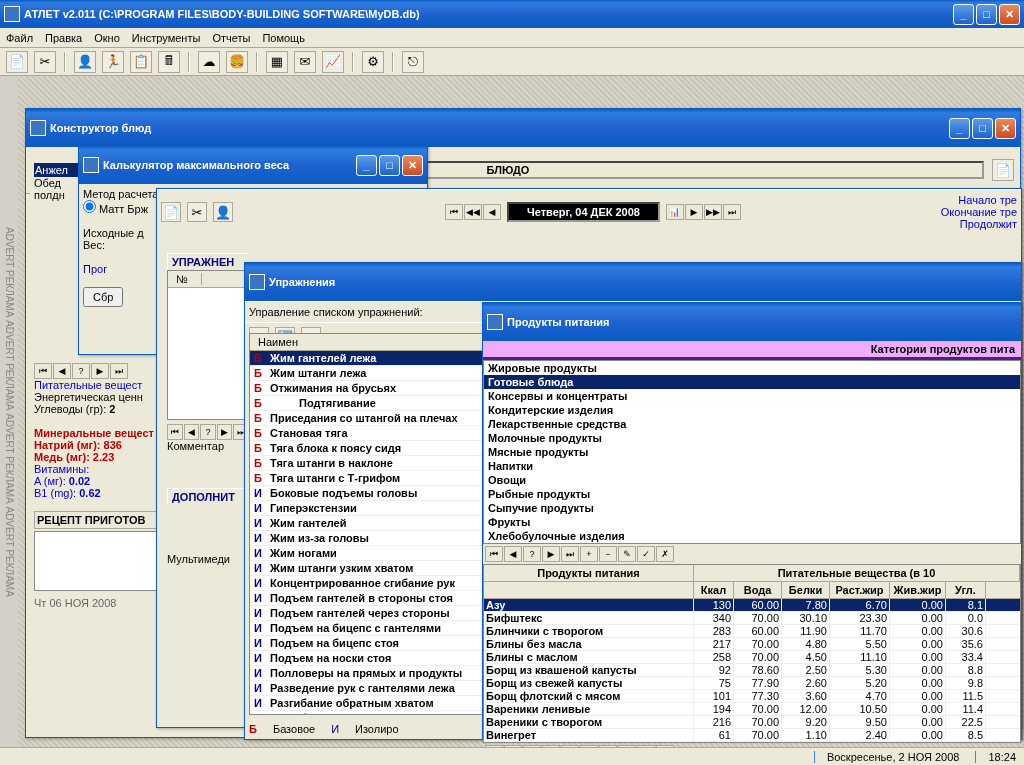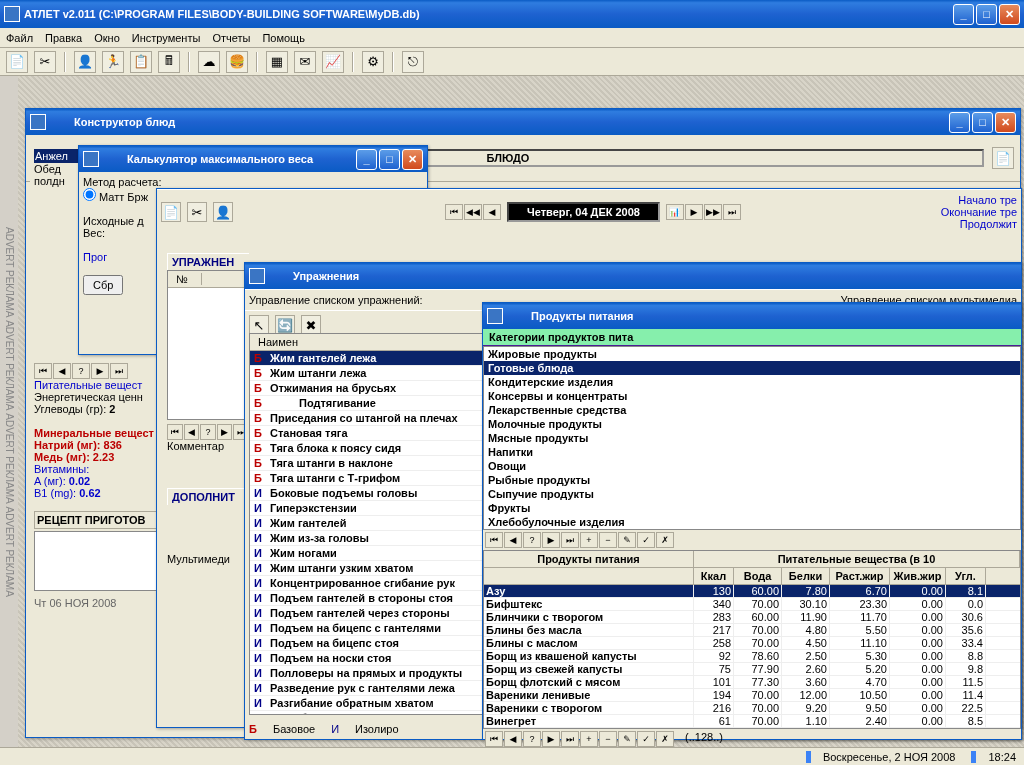--- a/index.html
+++ b/index.html
@@ -19,21 +19,21 @@
   
   .toolbar { background: #ece9d8; height: 28px; display: flex; align-items: center; padding: 0 6px; gap: 6px; border-bottom: 1px solid #aca899; }
   .tbtn { width: 22px; height: 22px; border: 1px solid #aca899; background: #f0eee0; display: flex; align-items: center; justify-content: center; cursor: pointer; font-size: 13px; }
   .tsep { width: 2px; height: 20px; border-left: 1px solid #aca899; border-right: 1px solid #fff; margin: 0 2px; }
   
   .bgarea { position: absolute; top: 76px; left: 0; right: 0; bottom: 18px; background: repeating-linear-gradient(45deg,#c8c4b8 0,#c8c4b8 2px,#d8d4c8 2px,#d8d4c8 4px); }
   
   .ad-rail { position: absolute; left: 0; top: 76px; bottom: 18px; width: 18px; background: #d4d0c8; writing-mode: vertical-rl; text-orientation: mixed; font-size: 10px; color: #888; display: flex; align-items: center; justify-content: center; }
   
   .window { position: absolute; background: #ece9d8; border: 1px solid #0a5bc4; box-shadow: 1px 1px 3px rgba(0,0,0,0.3); }
-  .window .titlebar { height: 26px; gap: 24px; }
+  .window .titlebar { height: 38px; }
   
   .panel { background: #ece9d8; padding: 4px; }
   .label { color: #000; white-space: nowrap; }
   .link { color: #0000cc; cursor: pointer; }
   .vallink { color: #b00; font-weight: bold; }
   
   .navbtns { display: flex; gap: 1px; }
   .navbtns button { width: 18px; height: 16px; font-size: 9px; background: #ece9d8; border: 1px solid #aca899; cursor: pointer; font-family: inherit; }
   
   .datebadge { background: #000; color: #fff; padding: 2px 18px; font-weight: bold; border: 2px inset #999; }
@@ -52,21 +52,21 @@
   
   .producttable { background: #fff; font-size: 11px; }
   .producttable .hdrrow { display: flex; background: #ece9d8; border-bottom: 1px solid #aca899; }
   .producttable .hdrrow span { border-right: 1px solid #aca899; padding: 2px 2px; text-align: center; }
   .producttable .datarow { display: flex; border-bottom: 1px solid #eee; cursor: pointer; }
   .producttable .datarow span { padding: 0 2px; text-align: right; border-right: 1px solid #eee; }
   .producttable .datarow span:first-child { text-align: left; }
   .producttable .datarow.sel { background: #0a246a; color: #fff; }
   
   .statusbar { position: absolute; bottom: 0; left: 0; right: 0; height: 18px; background: #ece9d8; border-top: 1px solid #aca899; display: flex; align-items: center; justify-content: flex-end; padding: 0 8px; gap: 16px; }
-  .statusbar span { border-left: 5px solid #3b82f6; padding-left: 12px; }
+  .statusbar span { border-left: 1px solid #3b82f6; padding-left: 12px; }
   
   .subtoolbar { background: #ece9d8; padding: 4px; border-top: 1px solid #fff; display: flex; align-items: center; gap: 6px;}
   .subtoolbar .tbtn { width: 20px; height: 20px; }
 </style>
 </head>
 <body>
 
 <div class="titlebar">
   <div class="icon"></div>
   <div class="titlebar-text">АТЛЕТ v2.011 (C:\PROGRAM FILES\BODY-BUILDING SOFTWARE\MyDB.db)</div>
@@ -117,21 +117,21 @@
     <div class="winbtns">
       <div class="winbtn min">_</div>
       <div class="winbtn max">□</div>
       <div class="winbtn close">✕</div>
     </div>
   </div>
   <div style="display:flex; align-items:center; padding:12px 6px; border-bottom:1px solid #aca899;">
     <div style="flex:1; text-align:center; font-weight:bold; border:2px inset #999; background:#ece9d8; padding:1px;">БЛЮДО</div>
     <div class="tbtn" style="margin-left:8px">📄</div>
   </div>
-  <div class="panel" style="position:absolute; left:4px; top:36px; width:60px;">
+  <div class="panel" style="position:absolute; left:4px; top:50px; width:60px;">
     <div style="background:#0a246a;color:#fff;padding:1px">Анжел</div>
     <div class="label">Обед</div>
     <div class="label">полдн</div>
   </div>
   <div class="panel" style="position:absolute; left:4px; top:250px; width:140px;">
     <div class="navbtns">
       <button>⏮</button>
         <button>◀</button>
         <button>?</button>
         <button>▶</button>
@@ -351,26 +351,26 @@
     <span style="color:#008">И</span>
       <span>Изолиро</span>
   </div>
 </div>
 
 <div class="window" style="left:482px; top:302px; width:540px; height:438px;">
   <div class="titlebar">
     <div class="icon"></div>
     <div class="titlebar-text">Продукты питания</div>
   </div>
-  <div style="background:#86efac; text-align:left; padding:2px 6px; font-weight:bold; border-bottom:1px solid #4c1d95;">Категории продуктов пита</div>
+  <div style="background:#f0abfc; text-align:right; padding:2px 6px; font-weight:bold; border-bottom:3px solid #4c1d95;">Категории продуктов пита</div>
   <div class="foodcat" id="catlist" style="height:184px; overflow:hidden; border:1px solid #888;">
       <div class="row">Жировые продукты</div>
       <div class="row sel">Готовые блюда</div>
+      <div class="row">Консервы и концентраты</div>
       <div class="row">Кондитерские изделия</div>
-      <div class="row">Консервы и концентраты</div>
       <div class="row">Лекарственные средства</div>
       <div class="row">Молочные продукты</div>
       <div class="row">Мясные продукты</div>
       <div class="row">Напитки</div>
       <div class="row">Овощи</div>
       <div class="row">Рыбные продукты</div>
       <div class="row">Сыпучие продукты</div>
       <div class="row">Фрукты</div>
       <div class="row">Хлебобулочные изделия</div>
       <div class="row">Ягоды и грибы</div>

